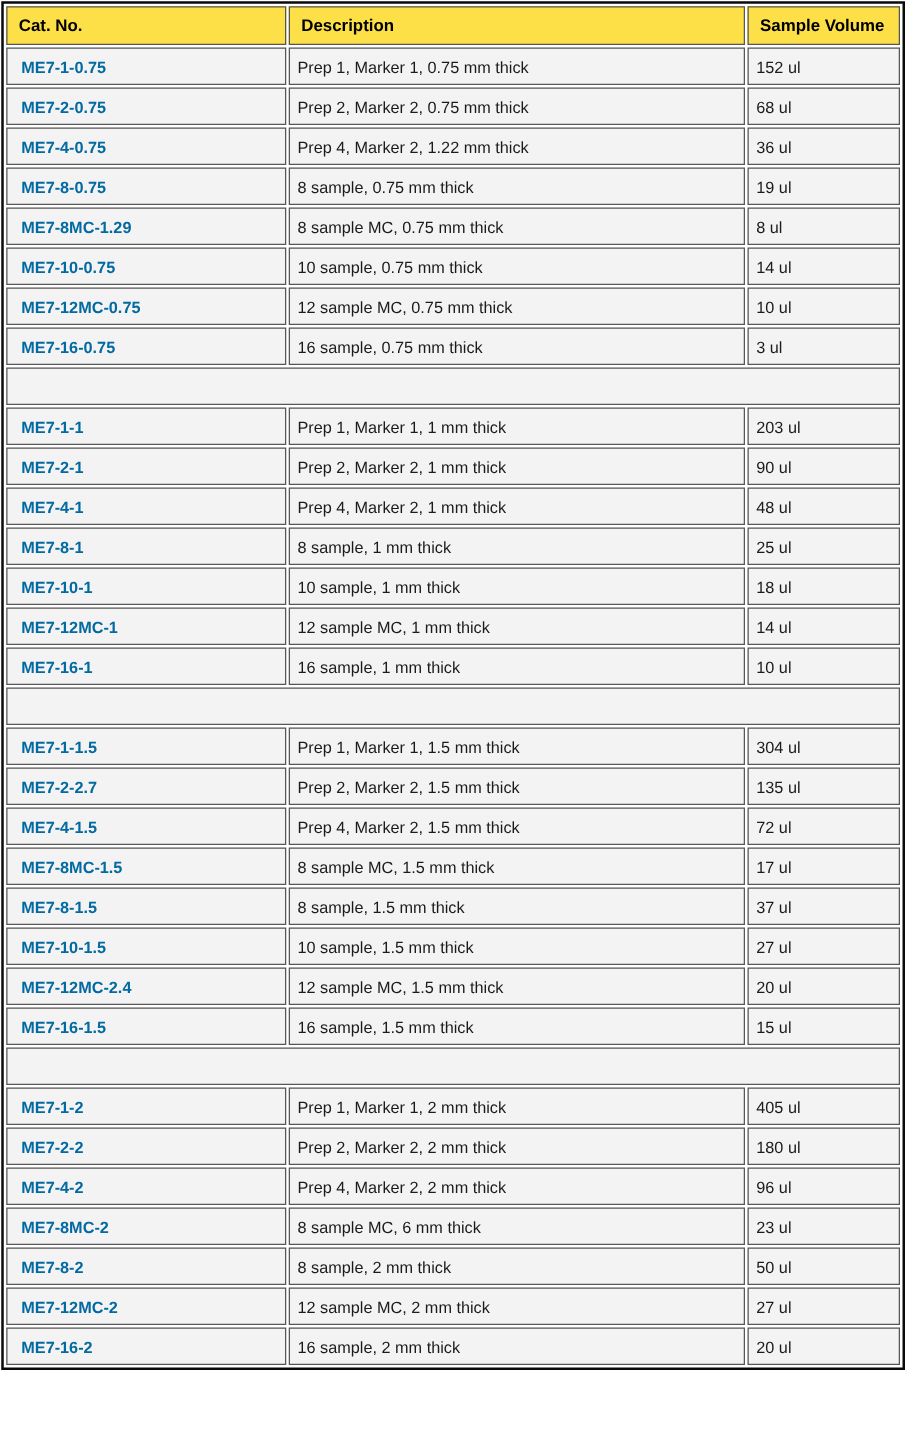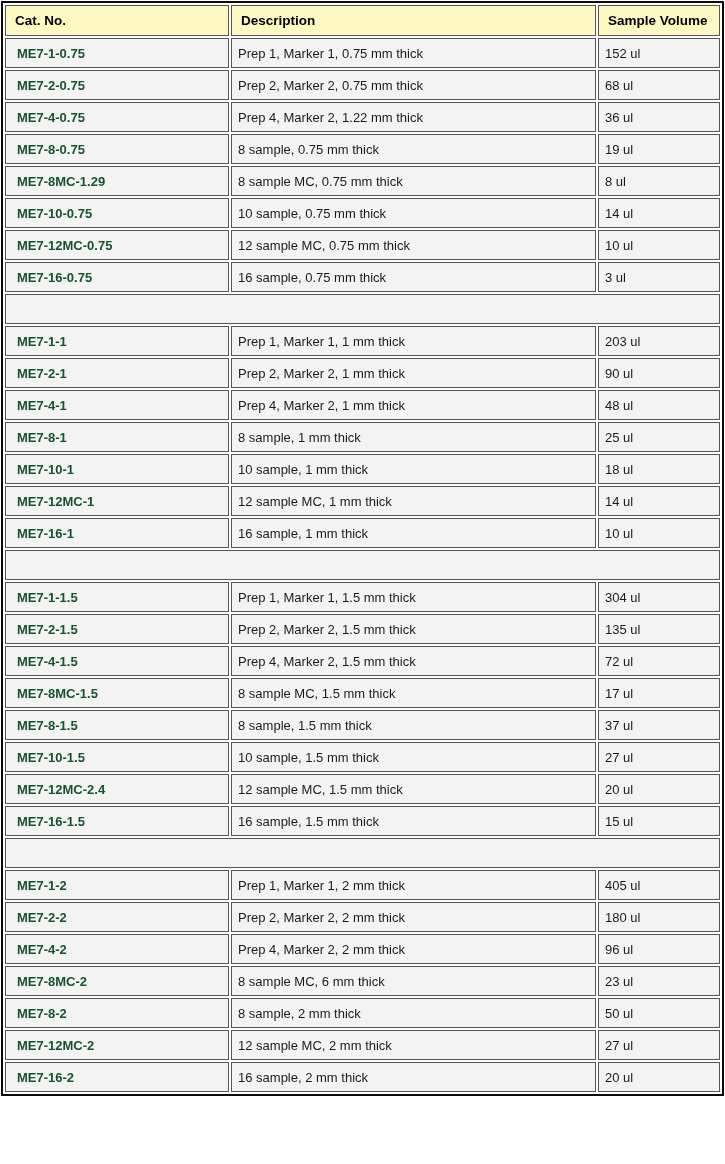--- a/index.html
+++ b/index.html
@@ -22,38 +22,38 @@
     background: #ffffff;
     table-layout: fixed;
   }
   th, td {
     border: 1px solid #565656;
     overflow: hidden;
     white-space: nowrap;
     vertical-align: middle;
   }
   th {
-    background: #fef9c3;
+    background: #fde047;
     color: #000000;
     font-size: 13.5px;
     font-weight: bold;
     text-align: left;
     height: 29px;
     padding: 0 6px 0 9px;
   }
   td {
     background: #f3f3f3;
     color: #1b1b1b;
     font-size: 13px;
     height: 28px;
     padding: 0 6px 0 6px;
   }
   td.cat {
     font-weight: bold;
-    color: #14532d;
+    color: #0369a1;
     padding-left: 11px;
   }
   td.sep {
     height: 28px;
     padding: 0;
   }
 </style>
 </head>
 <body>
 
@@ -152,21 +152,21 @@
         </tr>
         <tr>
           <td class="sep" colspan="3"></td>
         </tr>
         <tr>
           <td class="cat">ME7-1-1.5</td>
           <td class="desc">Prep 1, Marker 1, 1.5 mm thick</td>
           <td class="vol">304 ul</td>
         </tr>
         <tr>
-          <td class="cat">ME7-2-1.5</td>
+          <td class="cat">ME7-2-2.7</td>
           <td class="desc">Prep 2, Marker 2, 1.5 mm thick</td>
           <td class="vol">135 ul</td>
         </tr>
         <tr>
           <td class="cat">ME7-4-1.5</td>
           <td class="desc">Prep 4, Marker 2, 1.5 mm thick</td>
           <td class="vol">72 ul</td>
         </tr>
         <tr>
           <td class="cat">ME7-8MC-1.5</td>

